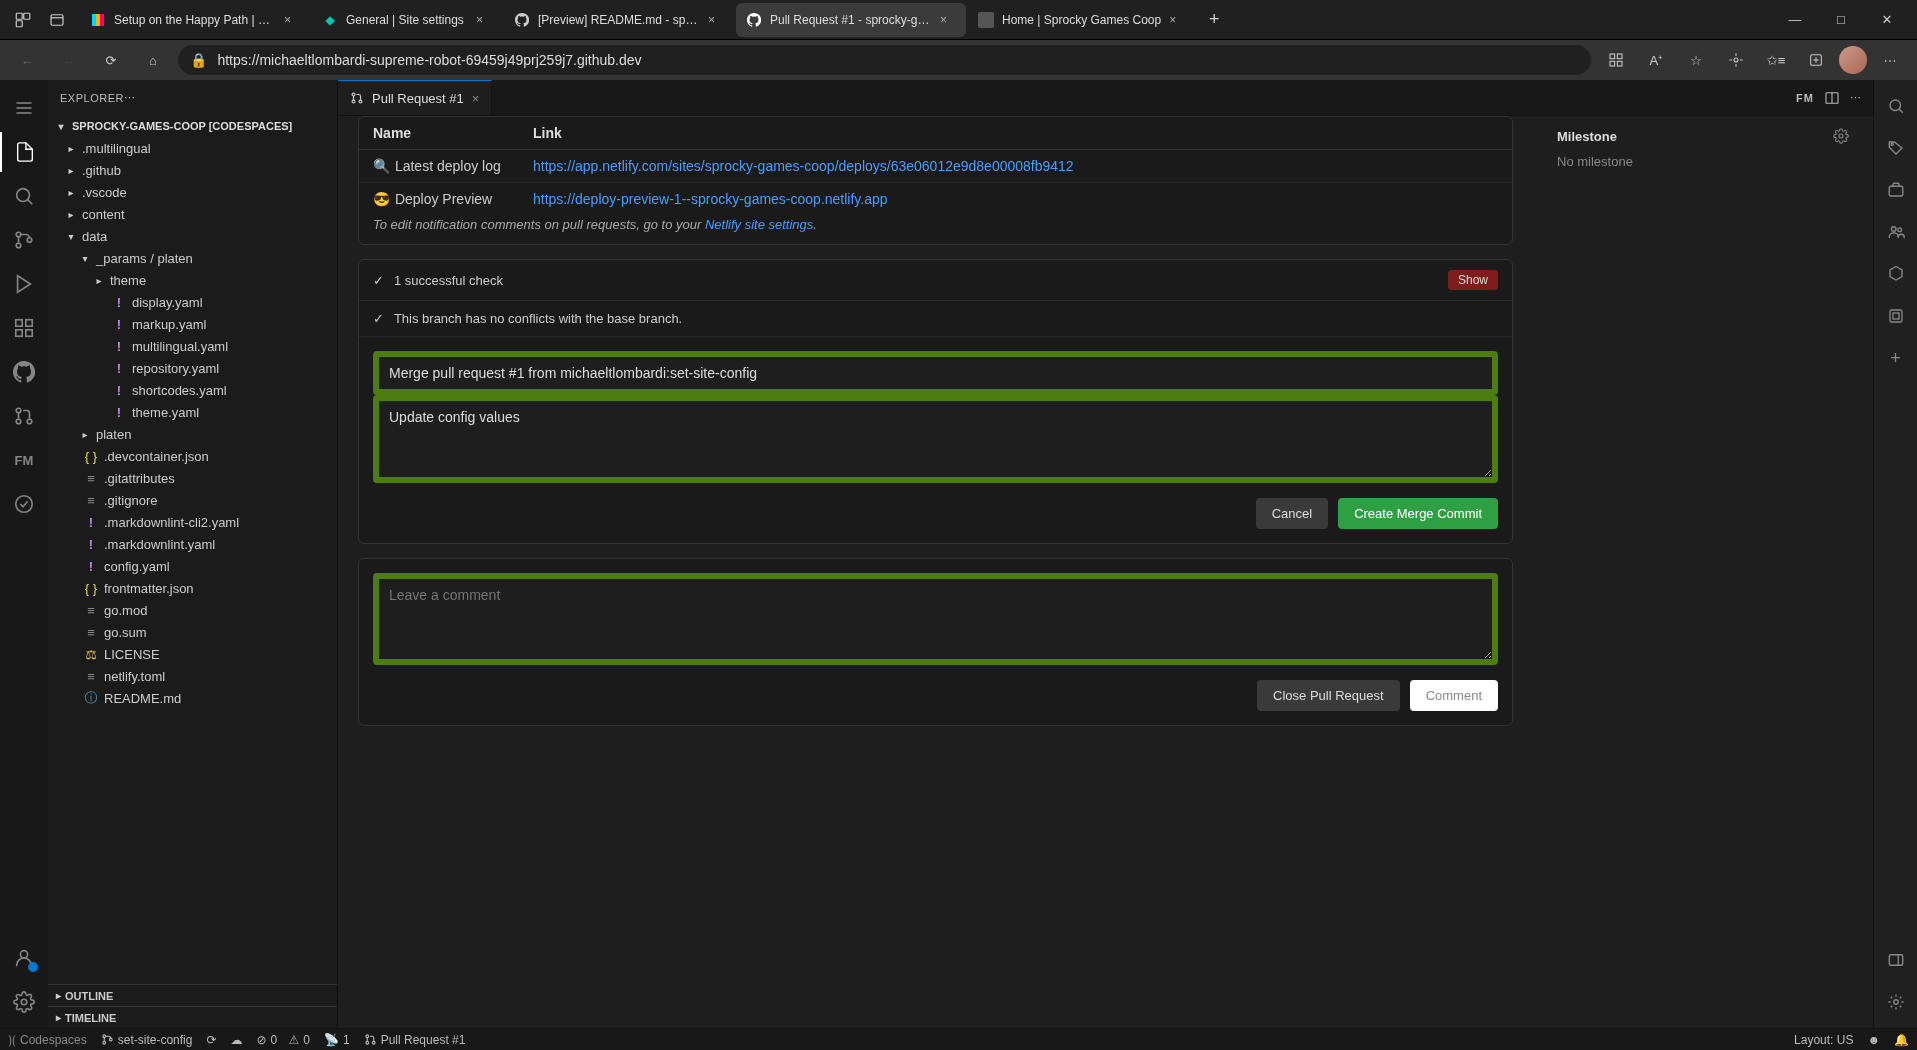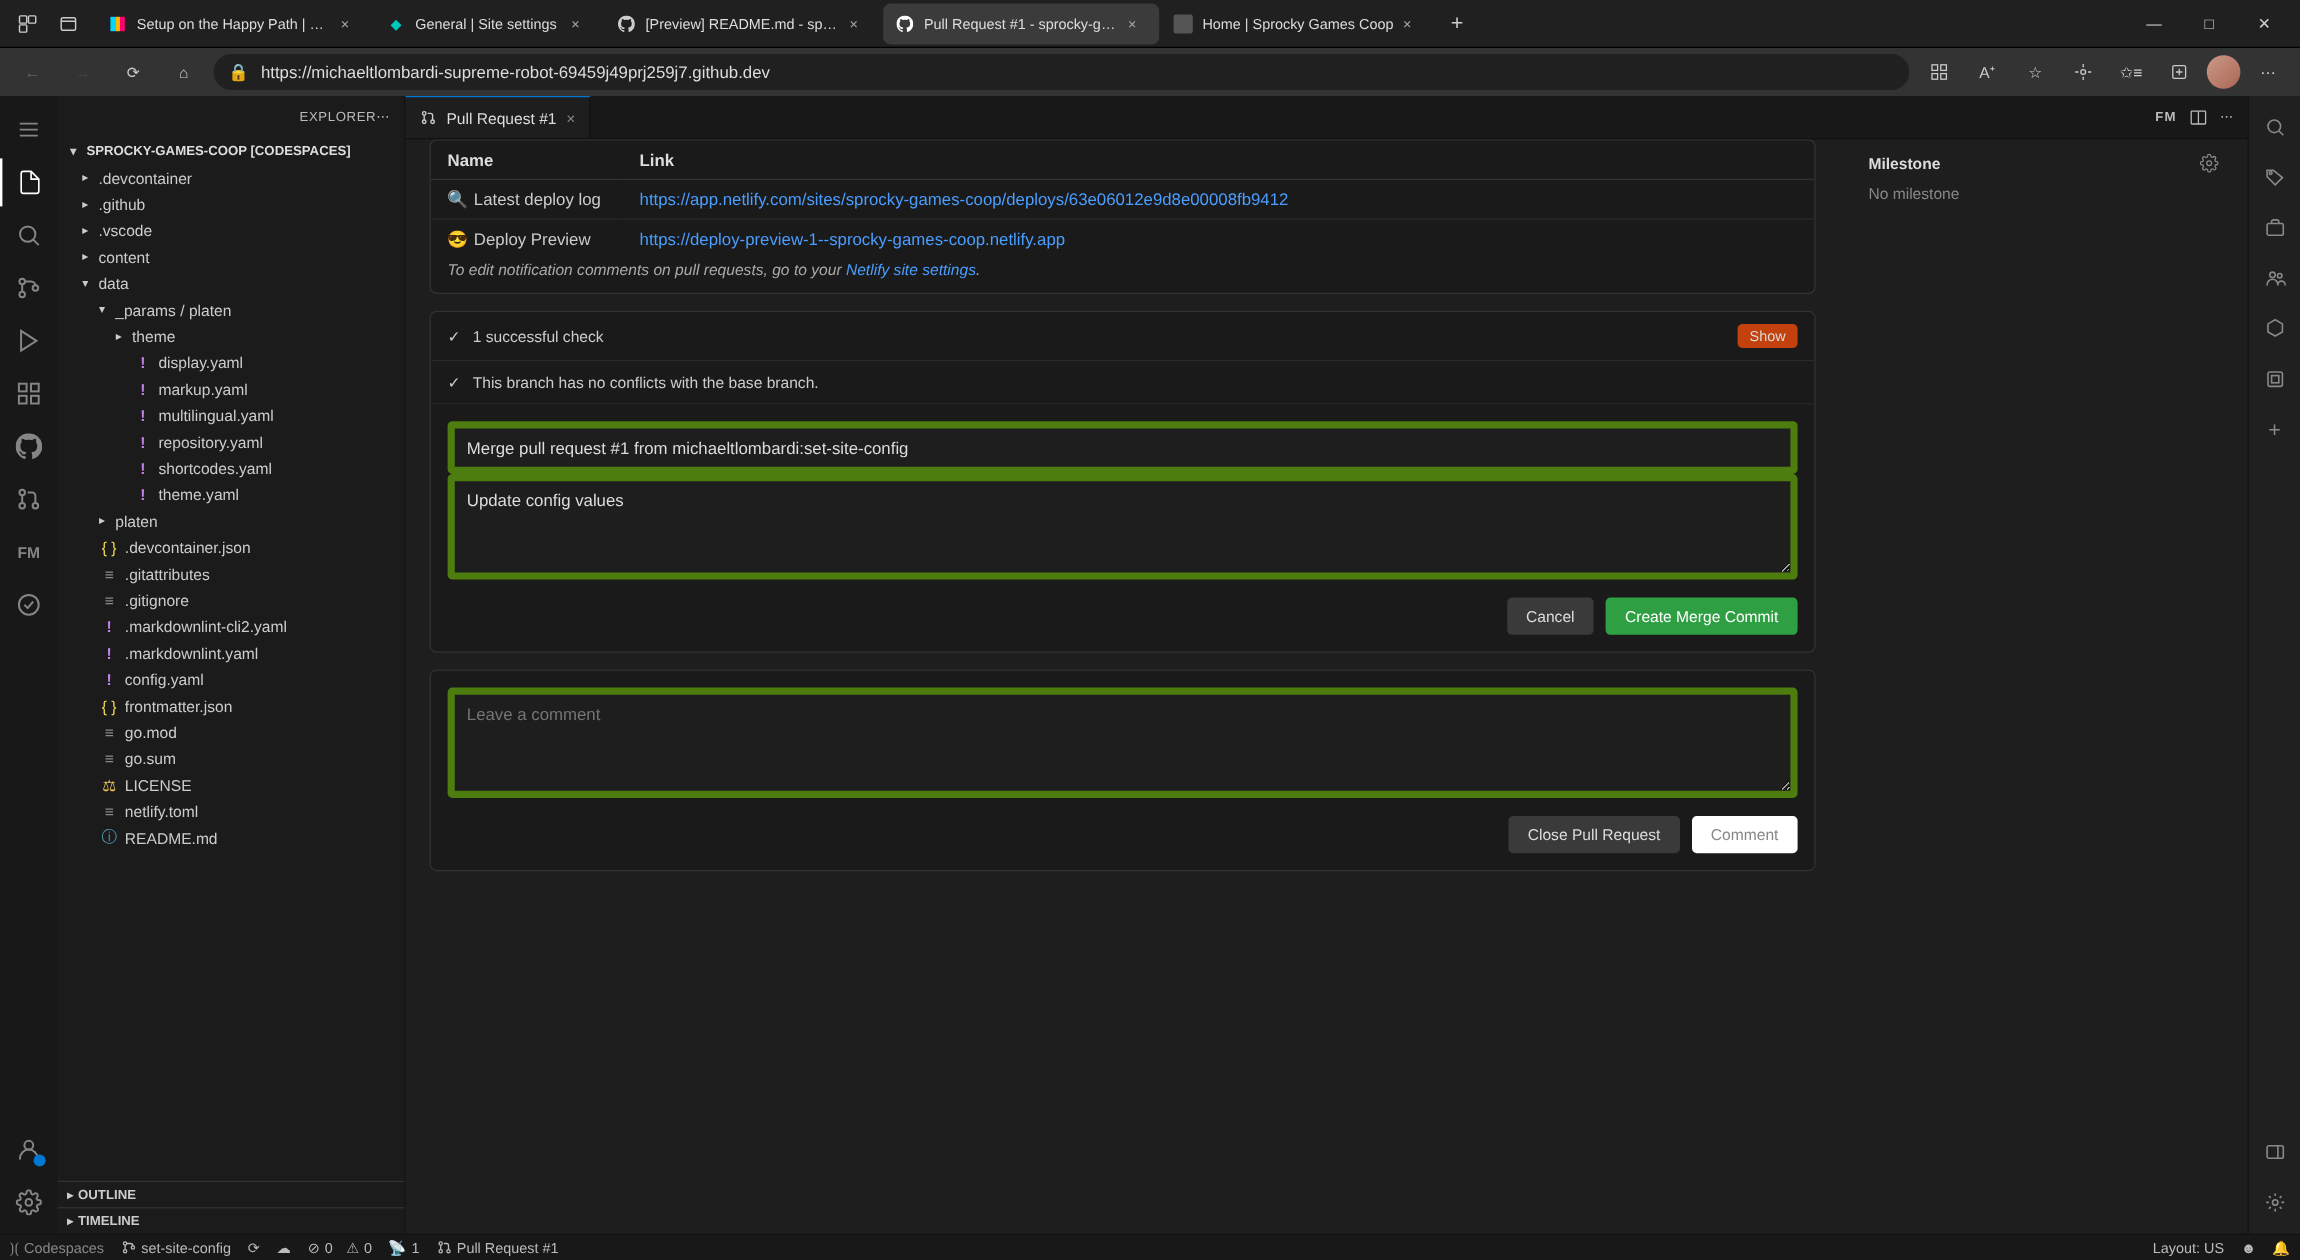--- a/index.html
+++ b/index.html
@@ -89,21 +89,21 @@
 .badge-dot::after { content:""; position:absolute; bottom:6px; right:10px; width:10px; height:10px; background:#0078d4; border-radius:50%; }
 
 .sidebar {
   width: 290px;
   background: #1b1b1b;
   border-right:1px solid #111;
   display:flex;
   flex-direction:column;
 }
 .sidebar-header {
-  height:35px; display:flex; align-items:center; justify-content:flex-end;
+  height:35px; display:flex; align-items:center; justify-content:flex-start;
   padding:0 12px; color:#bbb; font-size:11px; letter-spacing:0.5px;
 }
 .sidebar-title { text-transform:uppercase; }
 .tree { flex:1; overflow-y:auto; padding-bottom:6px;}
 .tree-row {
   display:flex; align-items:center; height:22px; padding-left:6px; gap:4px;
   color:#ccc; font-size:13px; white-space:nowrap;
 }
 .tree-row .chev { width:14px; text-align:center; color:#ccc; font-size:10px;}
 .tree-row .ficon { width:18px; text-align:center; }
@@ -159,21 +159,21 @@
 .emoji { display:inline-block; width:18px; }
 .footnote { font-style:italic; color:#aaa; font-size:13px; padding:2px 14px 12px 14px; }
 .footnote a { color:#4a9eff; font-style:italic; text-decoration:none;}
 
 .status-row {
   display:flex; align-items:center; justify-content:space-between;
   padding:10px 14px; border-bottom:1px solid #2a2a2a;
 }
 .status-row:last-child { border-bottom:none; }
 .status-left { display:flex; align-items:center; gap:10px; color:#ccc; }
-.btn-show { background:#c2410c; color:#ddd; border:none; padding:3px 10px; border-radius:4px; font-size:12px;}
+.btn-show { background:#7f1d1d; color:#ddd; border:none; padding:3px 10px; border-radius:4px; font-size:12px;}
 
 .merge-card { padding:14px; }
 .text-input {
   width:100%; background:#1e1e1e; border:6px solid #4d7c0f; border-radius:4px;
   color:#ddd; padding:8px 10px; font-size:14px; font-family:inherit;
 }
 .textarea { height:88px; resize:both; margin-top:0;}
 .textarea2 { height:92px; resize:both;}
 .btn-row { display:flex; justify-content:flex-end; gap:10px; margin-top:12px; }
 .btn { border:none; padding:8px 16px; border-radius:4px; font-size:13px; cursor:pointer;text-align:right; }
@@ -386,21 +386,21 @@
       <span>⋯</span>
     </div>
     <div class="tree">
       <div class="tree-row depth0">
         <span class="chev">▾</span>
         <span>SPROCKY-GAMES-COOP [CODESPACES]</span>
       </div>
       <div id="tree-items">
           <div class="tree-row depth1">
             <span class="chev">▸</span>
-            <span>.devcontainer</span>
+            <span>.multilingual</span>
           </div>
           <div class="tree-row depth1">
             <span class="chev">▸</span>
             <span>.github</span>
           </div>
           <div class="tree-row depth1">
             <span class="chev">▸</span>
             <span>.vscode</span>
           </div>
           <div class="tree-row depth1">

